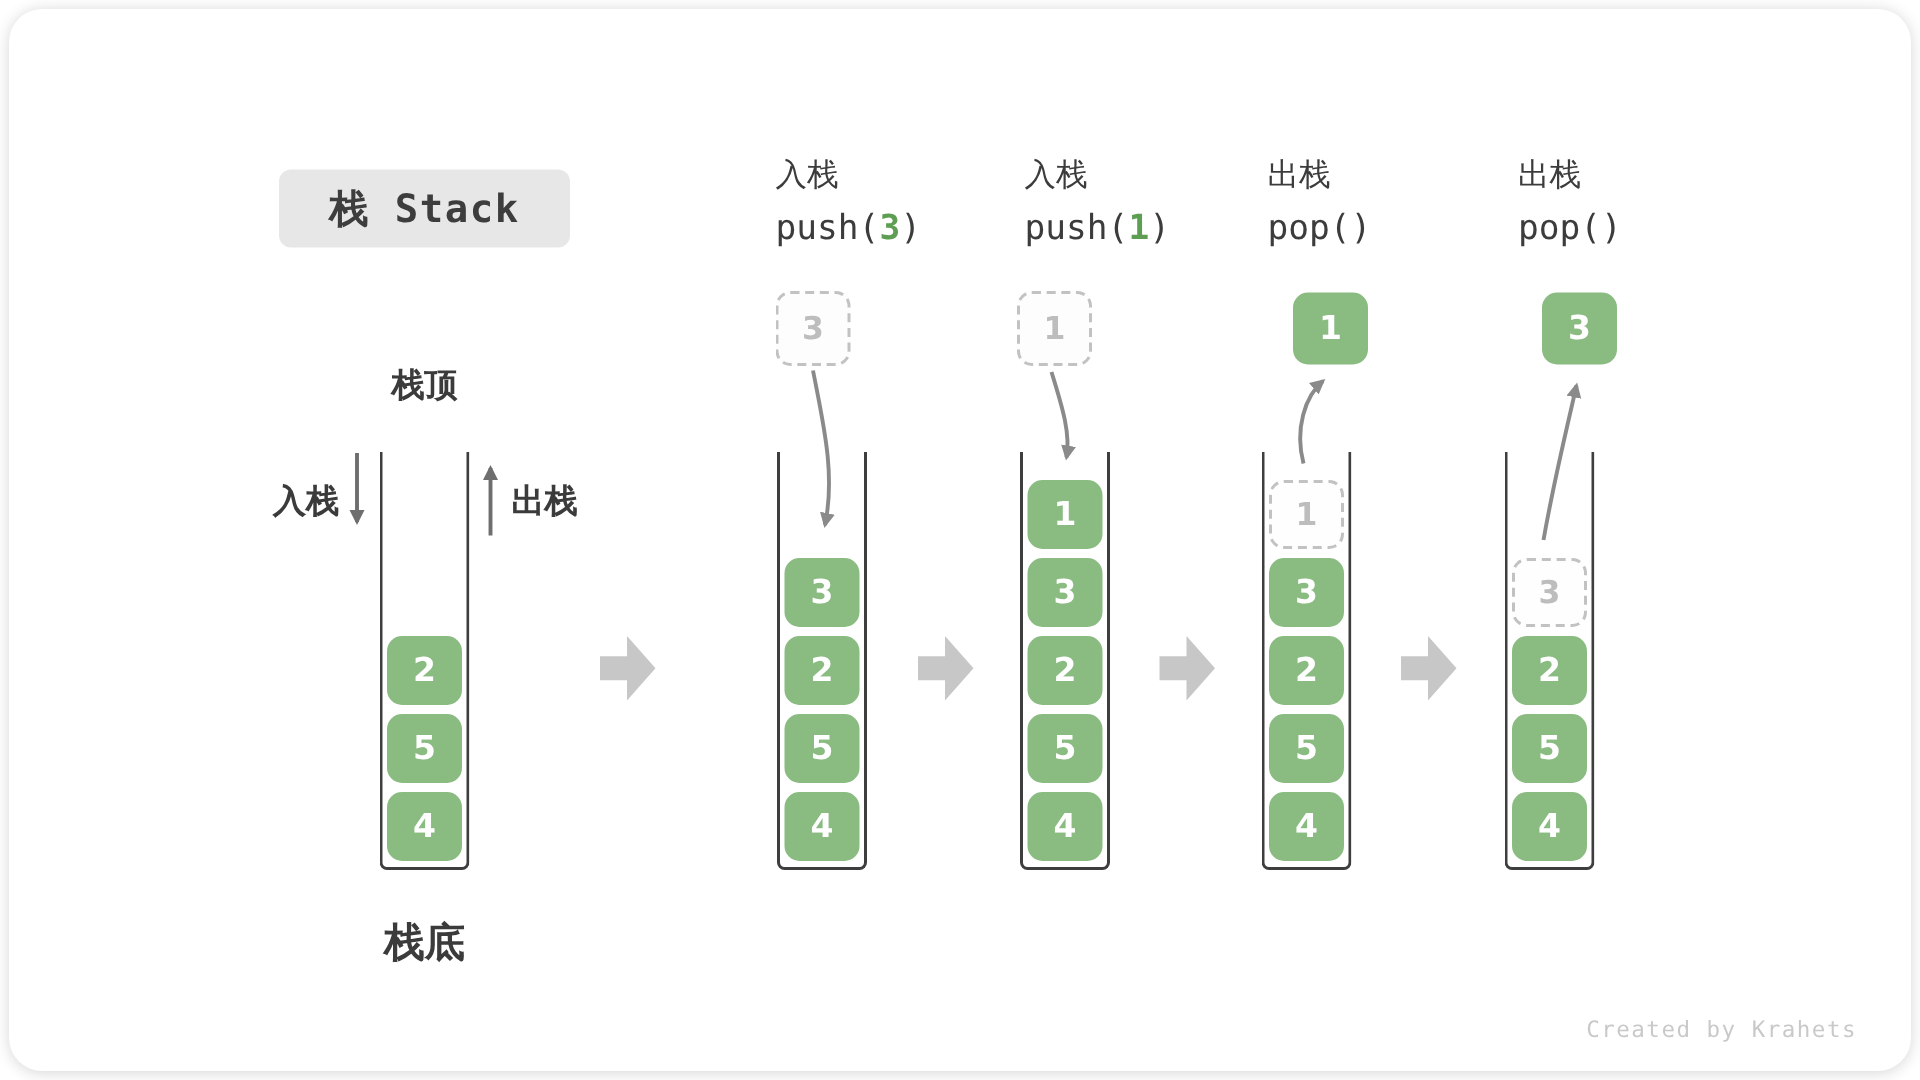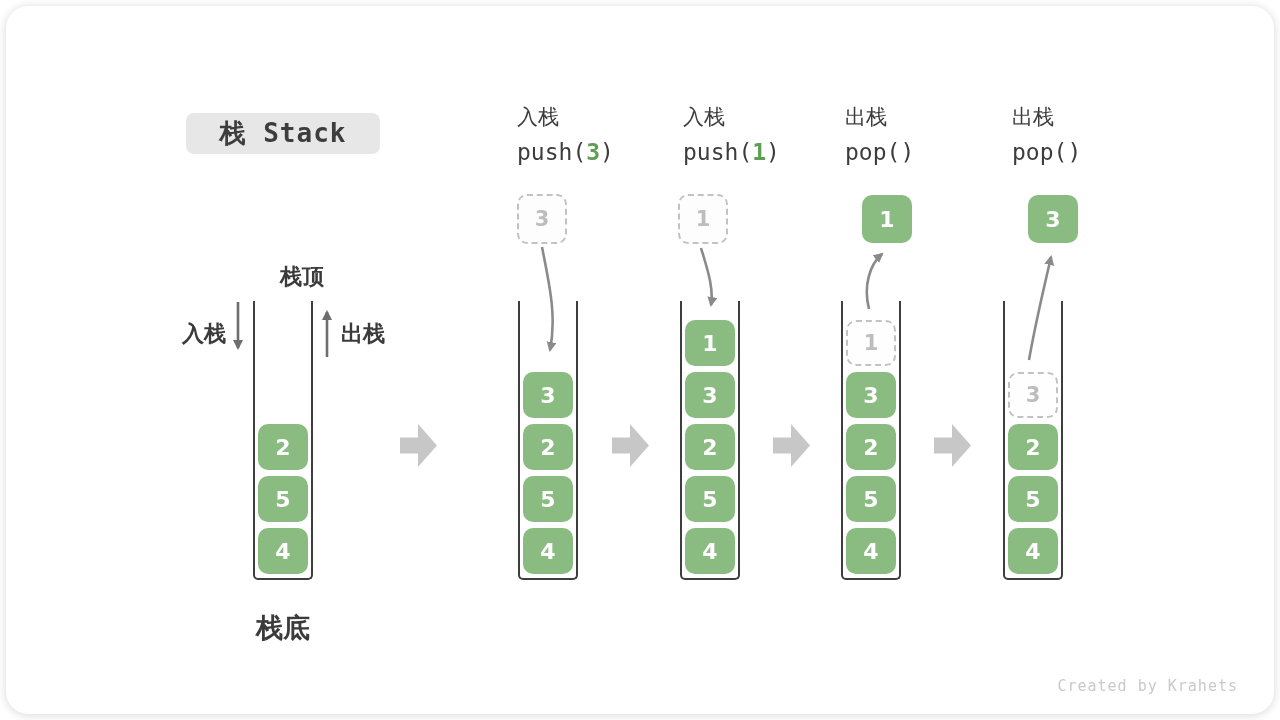--- a/index.html
+++ b/index.html
@@ -13,21 +13,21 @@
     position: absolute;
     left: 6px; top: 6px; right: 6px; bottom: 6px;
     background: #ffffff;
     border-radius: 22px;
     box-shadow: 0 1px 10px rgba(0,0,0,0.16);
   }
 
   .title-box {
     position: absolute;
     left: 186px; top: 113px;
-    width: 194px; height: 41px;
+    width: 194px; height: 52px;
     background: #e7e7e7;
     border-radius: 8px;
     display: flex; align-items: center; justify-content: center;
     font-family: "DejaVu Sans Mono", monospace;
     font-size: 26px; font-weight: 600;
     color: #3d3d3d;
     letter-spacing: 1px;
   }
 
   .zh-label {
@@ -135,21 +135,21 @@
 </style>
 </head>
 <body>
 
 <div class="card"></div>
 
 <div class="title-box">
   <span>栈 Stack</span>
 </div>
 
-<div class="zh-label centered60" style="left:253px; top:262px;margin-left:19px;">栈顶</div>
+<div class="zh-label centered60" style="left:253px; top:242px;">栈顶</div>
 <div class="zh-label centered60" style="left:253px; top:610px; font-size:27px;">栈底</div>
 
 <div class="zh-label" style="left:182px; top:319px;">入栈</div>
 <div class="zh-label" style="left:341px; top:319px;">出栈</div>
 
 <div class="op-header" style="left:517px;">
   <div class="op-zh">入栈</div>
   <div class="op-code"><span>push(</span><span class="code-val">3</span><span>)</span></div>
 </div>
 <div class="op-header" style="left:683px;">

